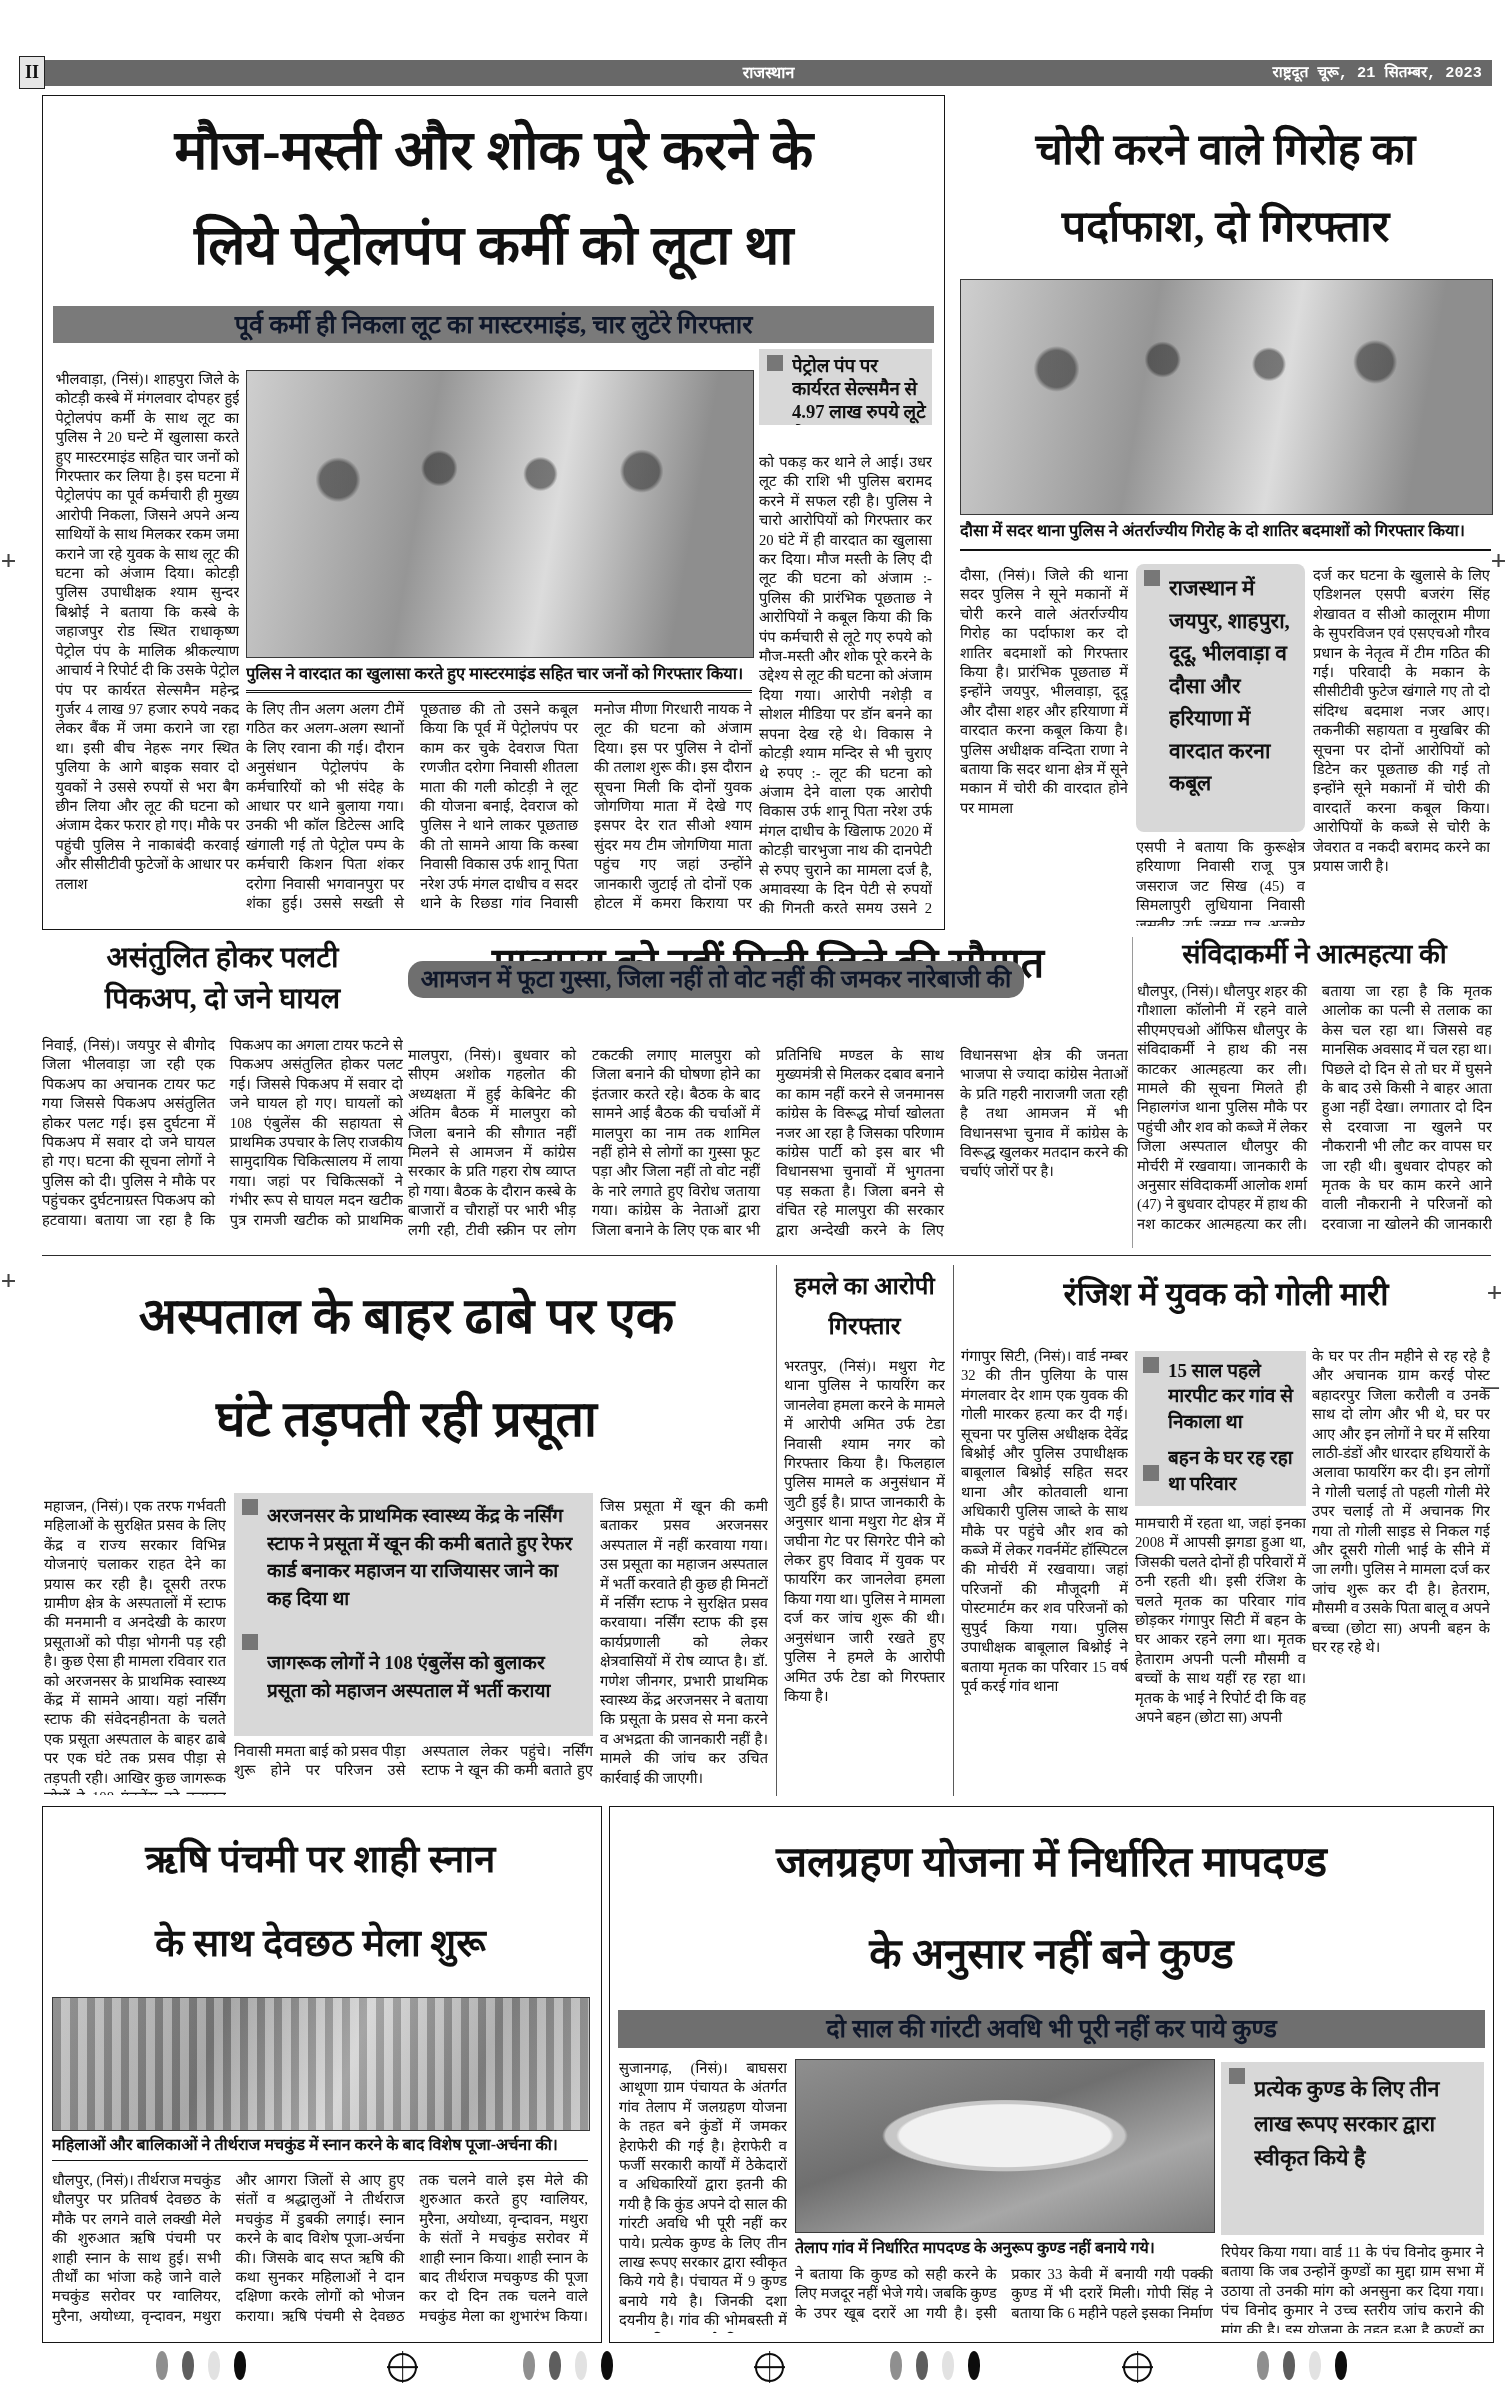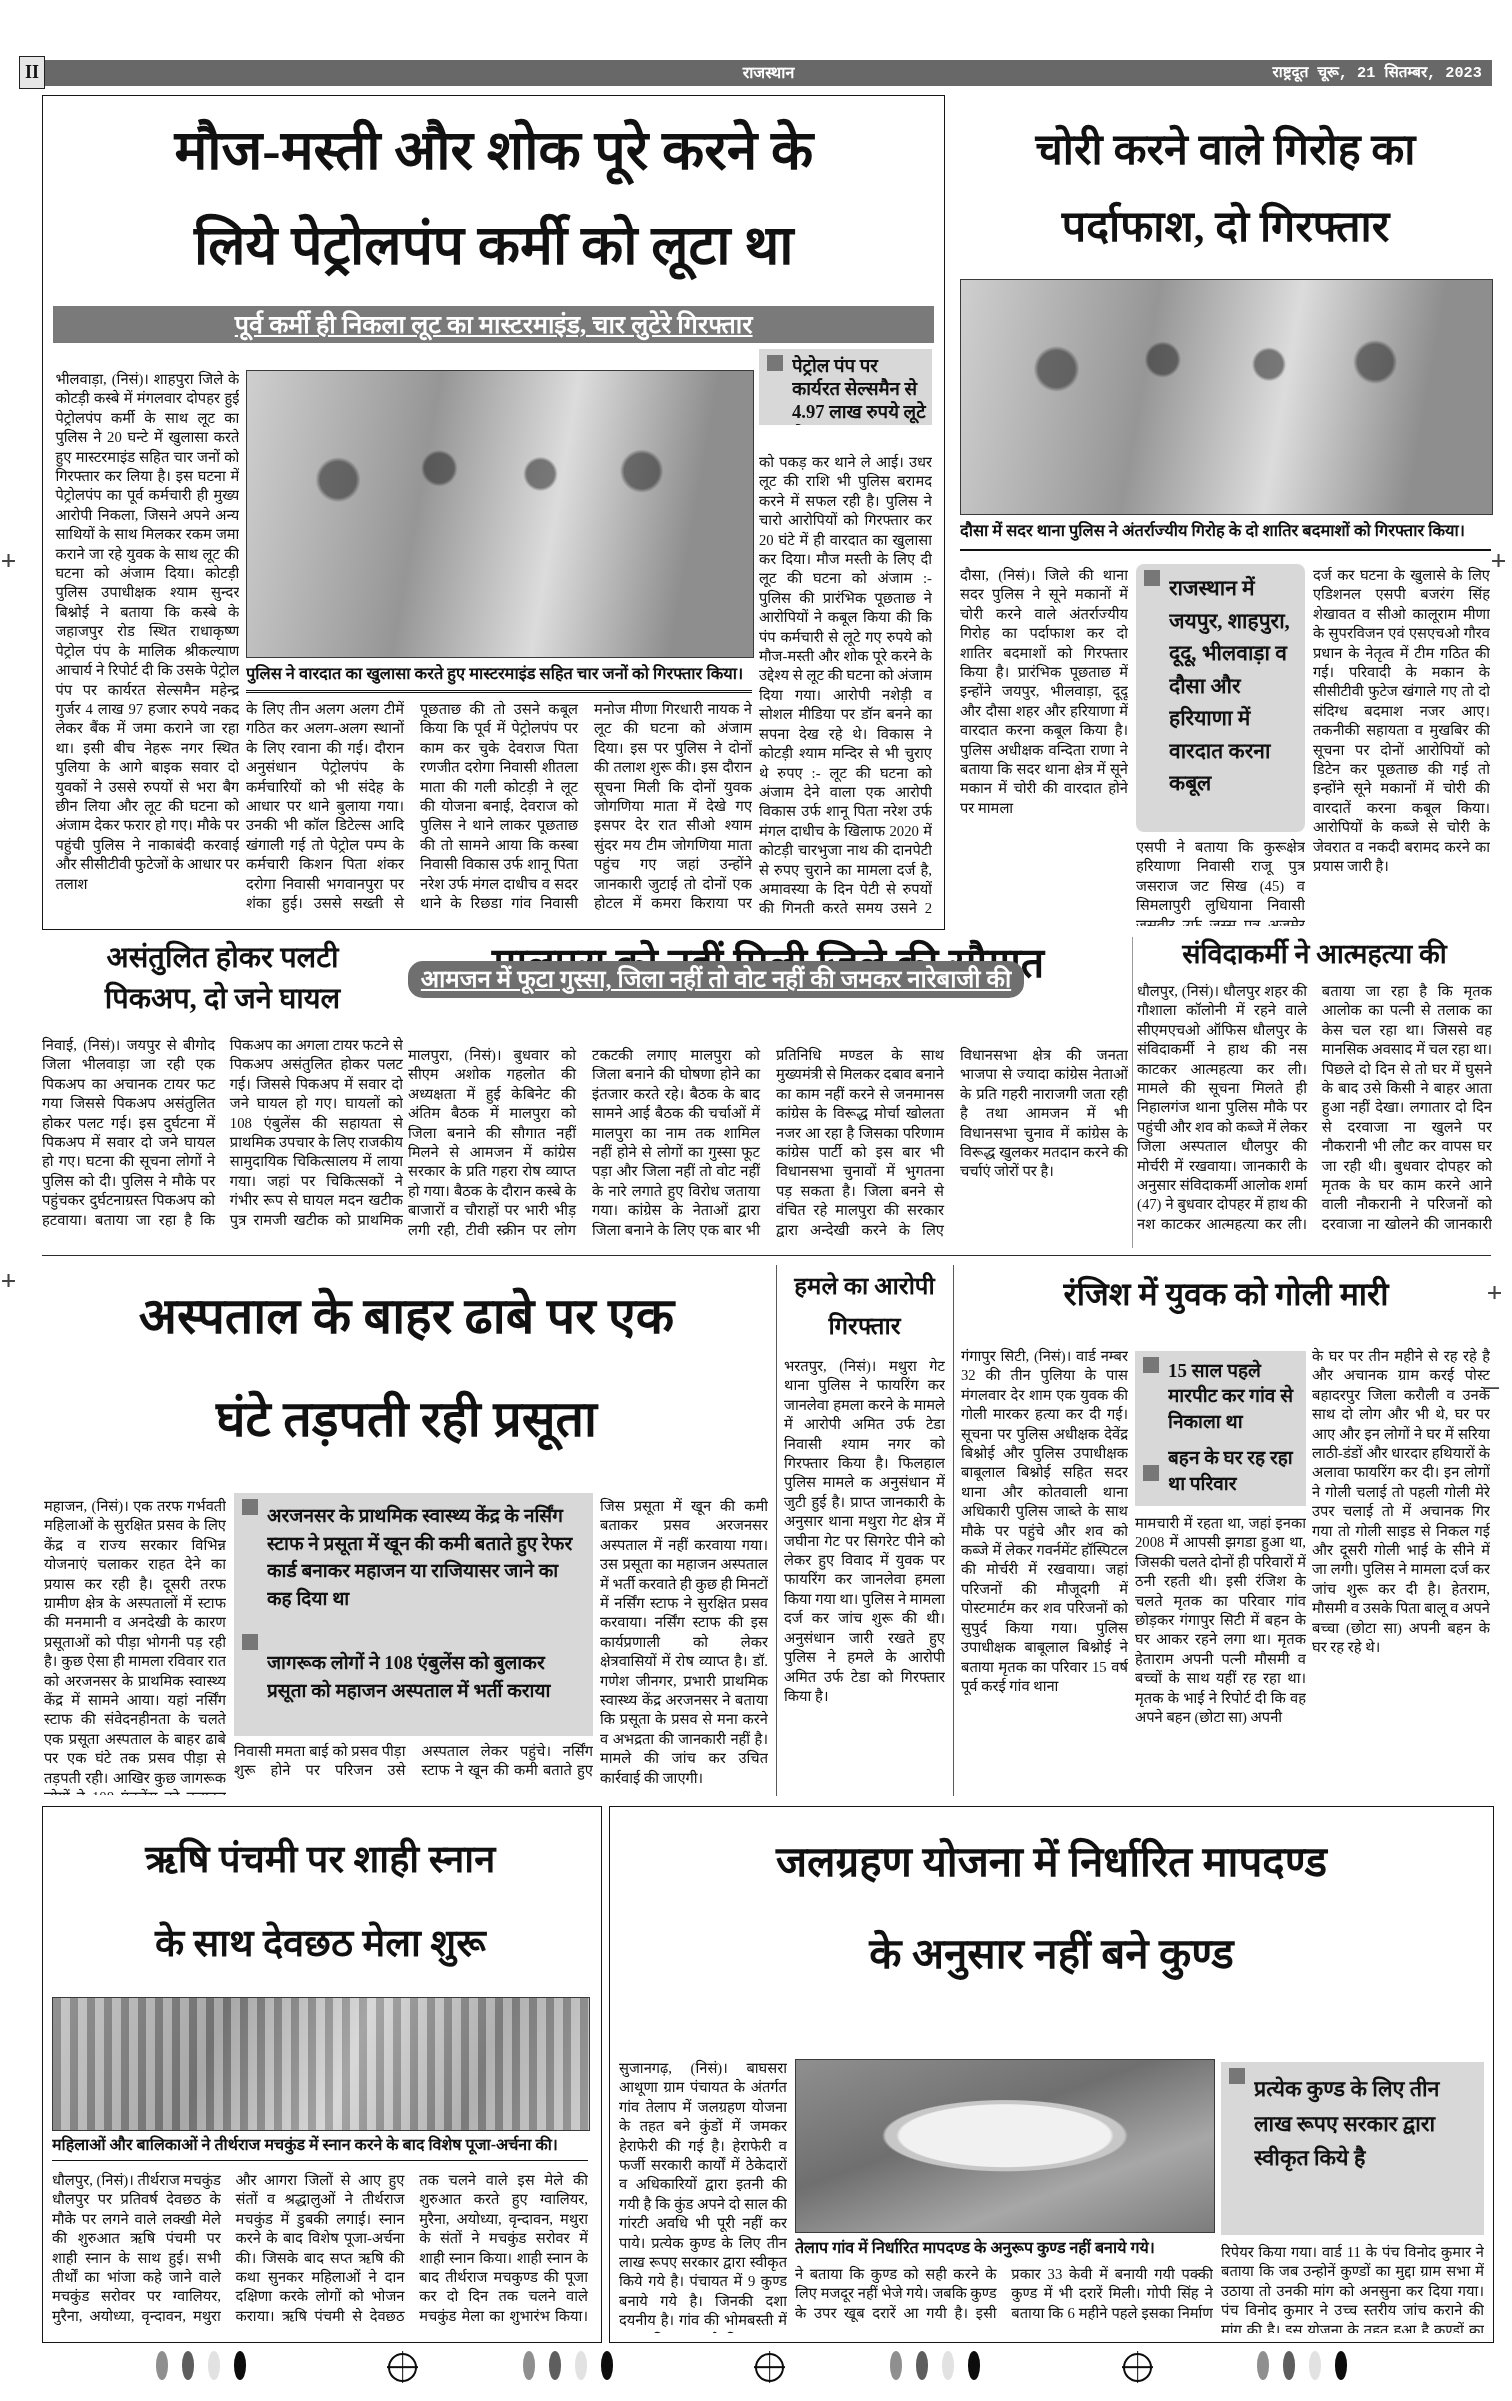--- a/index.html
+++ b/index.html
@@ -10,21 +10,21 @@
   .pageno{left:19px;top:56px;width:24px;height:30.5px;border:1.7px solid #222;background:#e6e6e6;
           font-weight:bold;font-size:18px;text-align:center;line-height:30.5px;}
   .topbar{left:45px;top:60px;width:1447px;height:26px;background:#686868;color:#fff;}
   .topbar .section{position:absolute;left:0;right:0;top:0;height:26px;line-height:26px;
           text-align:center;font-size:16px;font-weight:bold;}
   .topbar .edition{position:absolute;right:10.2px;top:0;height:26px;line-height:26px;font-size:15.2px;font-weight:bold;font-family:Liberation Mono, monospace;}
   
   .headline{font-weight:bold;text-align:center;white-space:pre-line;overflow:hidden;}
   .body-text{font-size:14.7px;line-height:1.32;text-align:justify;overflow:hidden;}
   .caption{font-weight:bold;font-size:16.4px;overflow:hidden;white-space:nowrap;}
-  .kicker{background:#6f6f6f;color:#ffffff;font-weight:bold;text-align:center;overflow:hidden;text-decoration:underline;}
+  .kicker{background:#6f6f6f;color:#0f172a;font-weight:bold;text-align:center;overflow:hidden;}
   .graybox{background:#d8d8d8;overflow:hidden;}
   .graybox .row{display:flex;align-items:flex-start;}
   .bullet{flex:0 0 auto;width:16px;height:16px;background:#777;margin:5.6px 9px 0 8px;}
   .graybox .gtext{font-weight:bold;overflow:hidden;}
   .photo{border:1.1px solid #3a3a3a;overflow:hidden;}
   .photo-crowd{background:
      repeating-linear-gradient(90deg,rgba(30,30,30,.25) 0 8px,rgba(230,230,230,.3) 8px 17px),
      linear-gradient(110deg,#b9b9b9,#8d8d8d 30%,#d2d2d2 55%,#9a9a9a 78%,#c2c2c2);}
   .photo-group{background:
      radial-gradient(circle at 18% 38%,rgba(25,25,25,.5) 0 4%,transparent 5%),
@@ -145,20 +145,21 @@
     <div class="abs headline" style="left:6.8px;top:11.3px;width:541px;height:173px;font-size:38px;line-height:2.2;">ऋषि पंचमी पर शाही स्नान
 के साथ देवछठ मेला शुरू</div>
     <div class="abs photo photo-crowd" style="left:9px;top:190px;width:536px;height:132px;"></div>
     <div class="abs caption" style="left:9px;top:326px;width:536px;height:27px;font-size:16px;border-bottom:1.7px solid #111;">महिलाओं और बालिकाओं ने तीर्थराज मचकुंड में स्नान करने के बाद विशेष पूजा-अर्चना की।</div>
     <div class="abs body-text" style="left:9px;top:364px;width:536px;height:161px;column-count:3;column-gap:14.7px;">धौलपुर, (निसं)। तीर्थराज मचकुंड धौलपुर पर प्रतिवर्ष देवछठ के मौके पर लगने वाले लक्खी मेले की शुरुआत ऋषि पंचमी पर शाही स्नान के साथ हुई। सभी तीर्थों का भांजा कहे जाने वाले मचकुंड सरोवर पर ग्वालियर, मुरैना, अयोध्या, वृन्दावन, मथुरा और आगरा जिलों से आए हुए संतों व श्रद्धालुओं ने तीर्थराज मचकुंड में डुबकी लगाई। स्नान करने के बाद विशेष पूजा-अर्चना की। जिसके बाद सप्त ऋषि की कथा सुनकर महिलाओं ने दान दक्षिणा करके लोगों को भोजन कराया। ऋषि पंचमी से देवछठ तक चलने वाले इस मेले की शुरुआत करते हुए ग्वालियर, मुरैना, अयोध्या, वृन्दावन, मथुरा के संतों ने मचकुंड सरोवर में शाही स्नान किया। शाही स्नान के बाद तीर्थराज मचकुण्ड की पूजा कर दो दिन तक चलने वाले मचकुंड मेला का शुभारंभ किया। ऐतिहासिक तीर्थराज मचकुंड उत्तरप्रदेश, मध्यप्रदेश और राजस्थान के आस-पास के क्षेत्रों के श्रद्धालुओं की आस्था का केंद्र कहे जाते है। यहां स्नान करने से पुण्य लाभ मिलता है।</div>
   </div>
 
   <div class="abs boxed" style="left:609px;top:1806px;width:883px;height:535px;">
     <div class="abs headline" style="left:34px;top:9px;width:815px;height:187px;font-size:42px;line-height:2.2;">जलग्रहण योजना में निर्धारित मापदण्ड
 के अनुसार नहीं बने कुण्ड</div>
+    <div class="abs kicker" style="left:8px;top:203px;width:867px;height:38px;font-size:25px;line-height:38px;">दो साल की गांरटी अवधि भी पूरी नहीं कर पाये कुण्ड</div>
     <div class="abs body-text" style="left:9px;top:252px;width:168px;height:274px;">सुजानगढ़, (निसं)। बाघसरा आथूणा ग्राम पंचायत के अंतर्गत गांव तेलाप में जलग्रहण योजना के तहत बने कुंडों में जमकर हेराफेरी की गई है। हेराफेरी व फर्जी सरकारी कार्यों में ठेकेदारों व अधिकारियों द्वारा इतनी की गयी है कि कुंड अपने दो साल की गांरटी अवधि भी पूरी नहीं कर पाये। प्रत्येक कुण्ड के लिए तीन लाख रूपए सरकार द्वारा स्वीकृत किये गये है। पंचायत में 9 कुण्ड बनाये गये है। जिनकी दशा दयनीय है। गांव की भोमबस्ती में सामुदायिक भवन के निकट कुण्ड का निर्माण विभागीय मापदण्डों के अनुरूप नहीं किया गया है। कुण्ड के चारों और कार्यकारी फर्म द्वारा पायतान भी नहीं बनाया गया है। इसी प्रकार श्याम गौशाला में बनायी गयी कुण्ड भी बनने के बाद टूट गयी। गांव के भंवराराम ज्याणी ने बताया कि निर्माण कार्य के बाद कुण्ड टूट गयी जिसे रात के अंधेरे में ठेकेदार द्वार सही करने का प्रयास किया गया लेकिन खेत पड़ोसी द्वारा विरोध</div>
     <div class="abs photo photo-kund" style="left:185px;top:252px;width:418px;height:172px;"></div>
     <div class="abs caption" style="left:185px;top:429px;width:418px;height:26px;font-size:16px;">तेलाप गांव में निर्धारित मापदण्ड के अनुरूप कुण्ड नहीं बनाये गये।</div>
     <div class="abs body-text" style="left:185px;top:458px;width:418px;height:68px;column-count:2;column-gap:14.7px;">ने बताया कि कुण्ड को सही करने के लिए मजदूर नहीं भेजे गये। जबकि कुण्ड के उपर खूब दरारें आ गयी है। इसी प्रकार 33 केवी में बनायी गयी पक्की कुण्ड में भी दरारें मिली। गोपी सिंह ने बताया कि 6 महीने पहले इसका निर्माण हुआ है। विभाग के अधिकारियों के आने के बाद ग्रामीणों ने जांच की मांग उठाई।</div>
     <div class="abs graybox" style="left:611px;top:255px;width:263px;height:173px;">
       <div class="row">
         <span class="bullet"></span>
         <div class="gtext" style="font-size:21.5px;line-height:1.6;padding:10.2px 9px 0 0;">प्रत्येक कुण्ड के लिए तीन लाख रूपए सरकार द्वारा स्वीकृत किये है</div>
       </div>
     </div>

